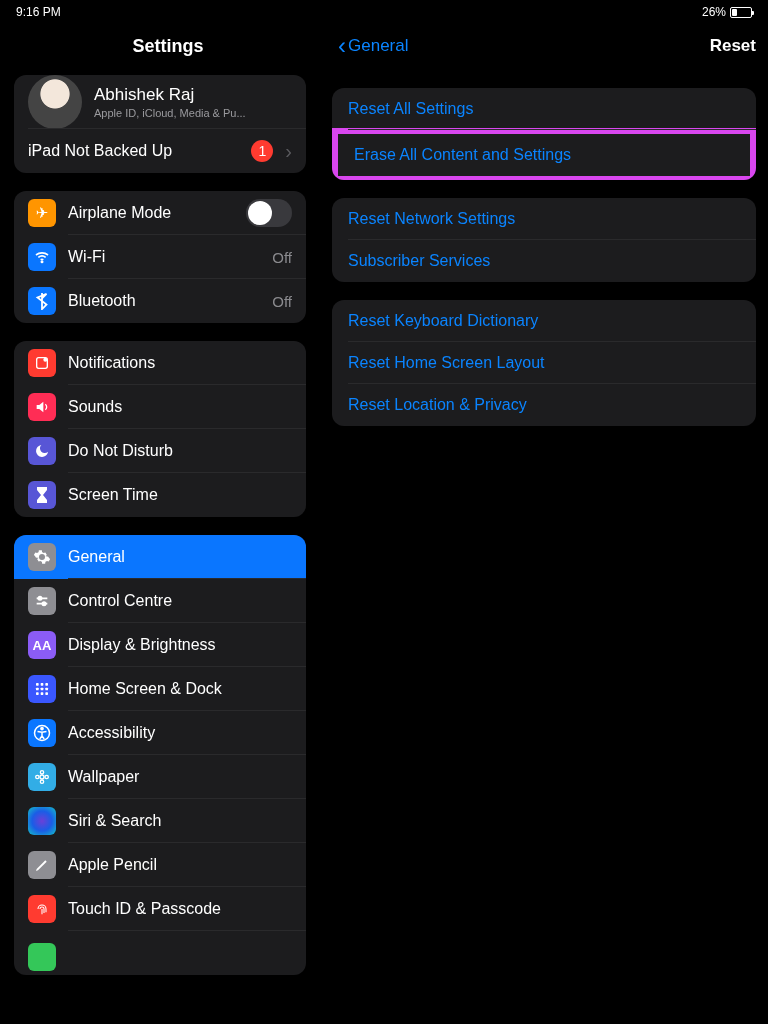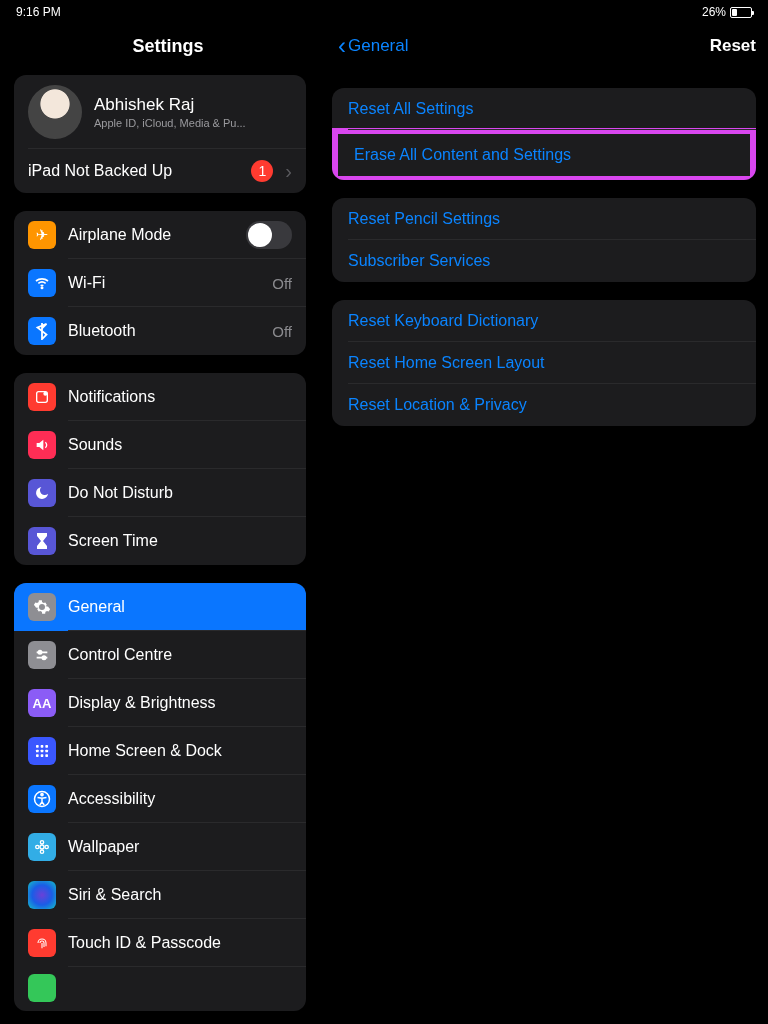--- a/index.html
+++ b/index.html
@@ -17,21 +17,21 @@
 
   .sidebar-title { text-align:center; font-size:18px; font-weight:600; padding: 14px 0 18px; margin-left: 16px; }
   .card { background:#1c1c1e; border-radius:12px; margin: 0 14px 18px; overflow:hidden; }
 
   .profile { display:flex; align-items:center; padding: 12px 14px; gap:12px; }
   .avatar { width:54px; height:54px; border-radius:50%; background: radial-gradient(circle at 50% 35%, #f3e7db 0 32%, #444 34% 100%); flex-shrink:0; }
   .profile-texts { display:flex; flex-direction:column; }
   .profile-name { font-size:17px; font-weight:500; }
   .profile-sub { font-size:11px; color:#9a9a9e; margin-top:2px; }
 
-  .row { display:flex; align-items:center; padding: 10px 14px; min-height:44px; gap:12px; position:relative; }
+  .row { display:flex; align-items:center; padding: 0 14px; min-height:44px; gap:12px; position:relative; }
   .row.sep::after { content:""; position:absolute; left:54px; right:0; bottom:0; height:1px; background:#2a2a2c; }
   .row.sep-full::after { content:""; position:absolute; left:14px; right:0; bottom:0; height:1px; background:#2a2a2c; }
   .row-label { flex:1; font-size:16px; }
   .row-value { font-size:15px; color:#8a8a8e; }
   .row-badge { background:#ff3b30; color:#fff; width:22px; height:22px; border-radius:11px; display:flex; align-items:center; justify-content:center; font-size:14px; }
   .chev { color:#5a5a5e; font-size:20px; }
   .row.selected { background:#0a76ff; }
   .row.selected .row-label { color:#fff; }
 
   .icon { width:28px; height:28px; border-radius:6px; display:flex; align-items:center; justify-content:center; font-size:15px; color:#fff; flex-shrink:0; }
@@ -220,20 +220,28 @@
               <circle cx="19" cy="12" r="2.5"></circle>
             </svg>
         </span>
         <span class="row-label">Wallpaper</span>
       </div>
       <div class="row sep">
         <span class="icon i-siri"></span>
         <span class="row-label">Siri &amp; Search</span>
       </div>
       <div class="row sep">
+        <span class="icon i-pen">
+          <svg width="16" height="16" viewBox="0 0 24 24" fill="#fff">
+              <path d="M3 21l3-1 13-13-2-2L4 18l-1 3z"></path>
+            </svg>
+        </span>
+        <span class="row-label">Apple Pencil</span>
+      </div>
+      <div class="row sep">
         <span class="icon i-tid">
           <svg width="16" height="16" viewBox="0 0 24 24" fill="none" stroke="#fff" stroke-width="1.6">
               <path d="M6 12a6 6 0 0 1 12 0v5"></path>
               <path d="M9 12a3 3 0 0 1 6 0v6"></path>
               <path d="M12 12v8"></path>
             </svg>
         </span>
         <span class="row-label">Touch ID &amp; Passcode</span>
       </div>
       <div class="row" style="height:22px; overflow:hidden; padding-top:8px;">
@@ -253,21 +261,21 @@
     </div>
 
     <div class="d-group">
       <div class="d-row sep">Reset All Settings</div>
       <div class="highlight-box">
         <div class="d-row">Erase All Content and Settings</div>
       </div>
     </div>
 
     <div class="d-group">
-      <div class="d-row sep">Reset Pencil Settings</div>
+      <div class="d-row sep">Reset Network Settings</div>
       <div class="d-row">Subscriber Services</div>
     </div>
 
     <div class="d-group">
       <div class="d-row sep">Reset Keyboard Dictionary</div>
       <div class="d-row sep">Reset Home Screen Layout</div>
       <div class="d-row">Reset Location &amp; Privacy</div>
     </div>
   </div>
 </div>

